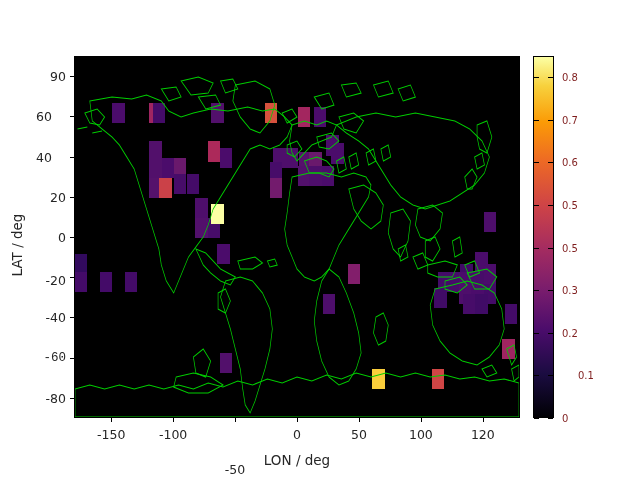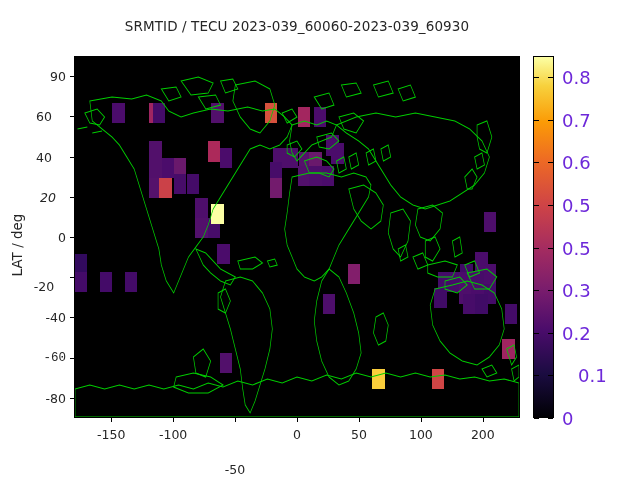--- a/index.html
+++ b/index.html
@@ -62,30 +62,29 @@
       #cf4446 59%,
       #ed6925 71%,
       #fb9b06 82%,
       #f7d13d 92%,
       #fcffa4 100%);
   }
   .cbtick{position:absolute;height:1px;width:5px;background:#000;}
   .cbtick.l{left:0;}
   .cbtick.r{right:0;}
   .cblab{
-    position:absolute;left:562px;font-size:18px;color:#6d28d9;
+    position:absolute;left:562px;font-size:10px;color:#7f1d1d;
     transform:translateY(-50%);white-space:nowrap;
   }
 </style>
 </head>
 <body>
 
 <div id="figure">
 
-  <div id="title">SRMTID / TECU 2023-039_60060-2023-039_60930</div>
 
   <div id="axes">
     <div id="cells">
         <div class="cell" style="left: 0px; top: 197.089px; width: 12.3889px; height: 20.1111px; background: rgb(50, 10, 94);"></div>
         <div class="cell" style="left: 0px; top: 215.189px; width: 12.3889px; height: 20.1111px; background: rgb(68, 11, 104);"></div>
         <div class="cell" style="left: 24.7778px; top: 215.189px; width: 12.3889px; height: 20.1111px; background: rgb(68, 11, 104);"></div>
         <div class="cell" style="left: 49.5556px; top: 215.189px; width: 12.3889px; height: 20.1111px; background: rgb(68, 11, 104);"></div>
         <div class="cell" style="left: 37.1667px; top: 46.2556px; width: 12.3889px; height: 20.1111px; background: rgb(75, 12, 107);"></div>
         <div class="cell" style="left: 74.3333px; top: 46.2556px; width: 12.3889px; height: 20.1111px; background: rgb(159, 37, 97);"></div>
         <div class="cell" style="left: 78.05px; top: 46.2556px; width: 12.3889px; height: 20.1111px; background: rgb(68, 11, 104);"></div>
@@ -251,41 +250,42 @@
       <div class="xlab" style="left: 173.111px; top: 427px;">-100</div>
       <div class="tick xtick" style="left: 235.056px; top: 418px;"></div>
       <div class="xlab" style="left: 235.056px; top: 427px; margin-top: 35px;">-50</div>
       <div class="tick xtick" style="left: 297px; top: 418px;"></div>
       <div class="xlab" style="left: 297px; top: 427px;">0</div>
       <div class="tick xtick" style="left: 358.944px; top: 418px;"></div>
       <div class="xlab" style="left: 358.944px; top: 427px;">50</div>
       <div class="tick xtick" style="left: 420.889px; top: 418px;"></div>
       <div class="xlab" style="left: 420.889px; top: 427px;">100</div>
       <div class="tick xtick" style="left: 482.833px; top: 418px;"></div>
-      <div class="xlab" style="left: 482.833px; top: 427px;">200</div>
+      <div class="xlab" style="left: 482.833px; top: 427px;">120</div>
       <div class="tick ytick" style="left: 70px; top: 397.889px;"></div>
       <div class="ylab" style="left: 22px; width: 44px; top: 397.889px;">-80</div>
       <div class="tick ytick" style="left: 70px; top: 357.667px;"></div>
       <div class="ylab" style="left: 22px; width: 44px; top: 357.667px; font-family: Liberation Mono, monospace;">-60</div>
       <div class="tick ytick" style="left: 70px; top: 317.444px;"></div>
       <div class="ylab" style="left: 22px; width: 44px; top: 317.444px;">-40</div>
       <div class="tick ytick" style="left: 70px; top: 277.222px;"></div>
-      <div class="ylab" style="left: 22px; width: 44px; top: 286px; text-align: center;">-20</div>
+      <div class="ylab" style="left: 22px; width: 44px; top: 280px;">-20</div>
       <div class="tick ytick" style="left: 70px; top: 237px;"></div>
       <div class="ylab" style="left: 22px; width: 44px; top: 237px;">0</div>
       <div class="tick ytick" style="left: 70px; top: 196.778px;"></div>
-      <div class="ylab" style="left: 12px; width: 44px; top: 196.778px; font-style: italic;">20</div>
+      <div class="ylab" style="left: 22px; width: 44px; top: 196.778px;">20</div>
       <div class="tick ytick" style="left: 70px; top: 156.556px;"></div>
       <div class="ylab" style="left: 22px; width: 44px; top: 156.556px; text-align: center;">40</div>
       <div class="tick ytick" style="left: 70px; top: 116.333px;"></div>
       <div class="ylab" style="left: 22px; width: 44px; top: 116.333px; text-align: center;">60</div>
       <div class="tick ytick" style="left: 70px; top: 76.1111px;"></div>
       <div class="ylab" style="left: 22px; width: 44px; top: 76.1111px;">90</div>
     </div>
 
+  <div id="xaxis-title">LON / deg</div>
   <div id="yaxis-title">LAT / deg</div>
 
   <div id="cbar"></div>
   <div id="cblabels">
       <div class="cbtick l" style="top: 418px; left: 534px; position: absolute;"></div>
       <div class="cbtick r" style="top: 418px; left: 548px; position: absolute;"></div>
       <div class="cblab" style="top: 418px;">0</div>
       <div class="cbtick l" style="top: 375.412px; left: 534px; position: absolute;"></div>
       <div class="cbtick r" style="top: 375.412px; left: 548px; position: absolute;"></div>
       <div class="cblab" style="top: 375.412px; margin-left: 16px;">0.1</div>

